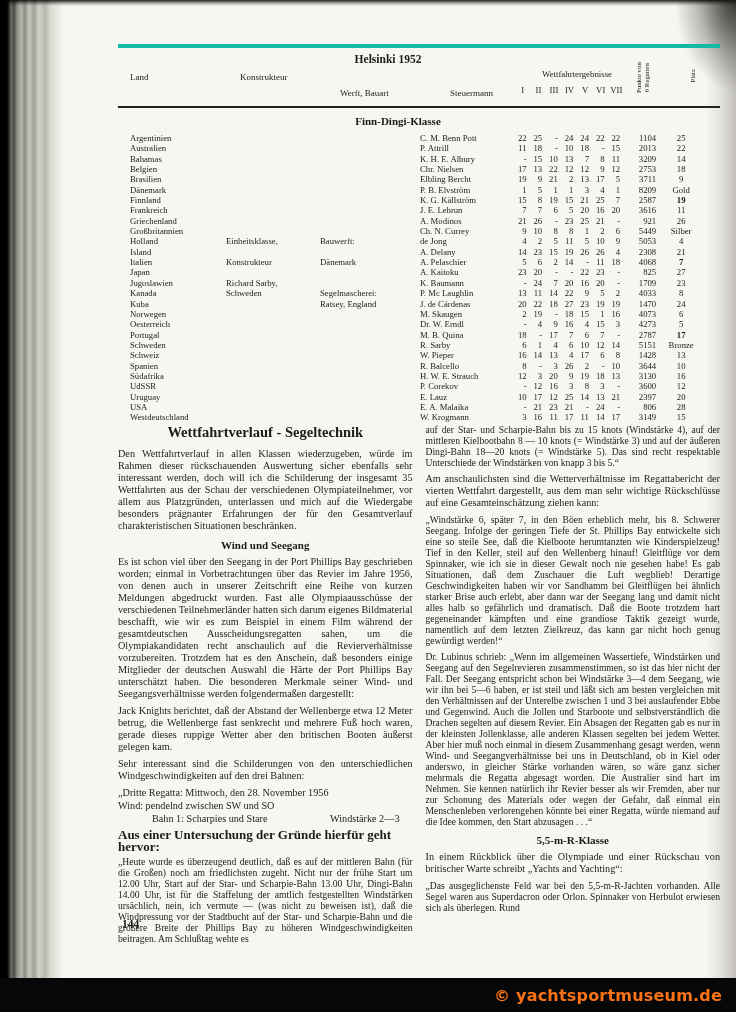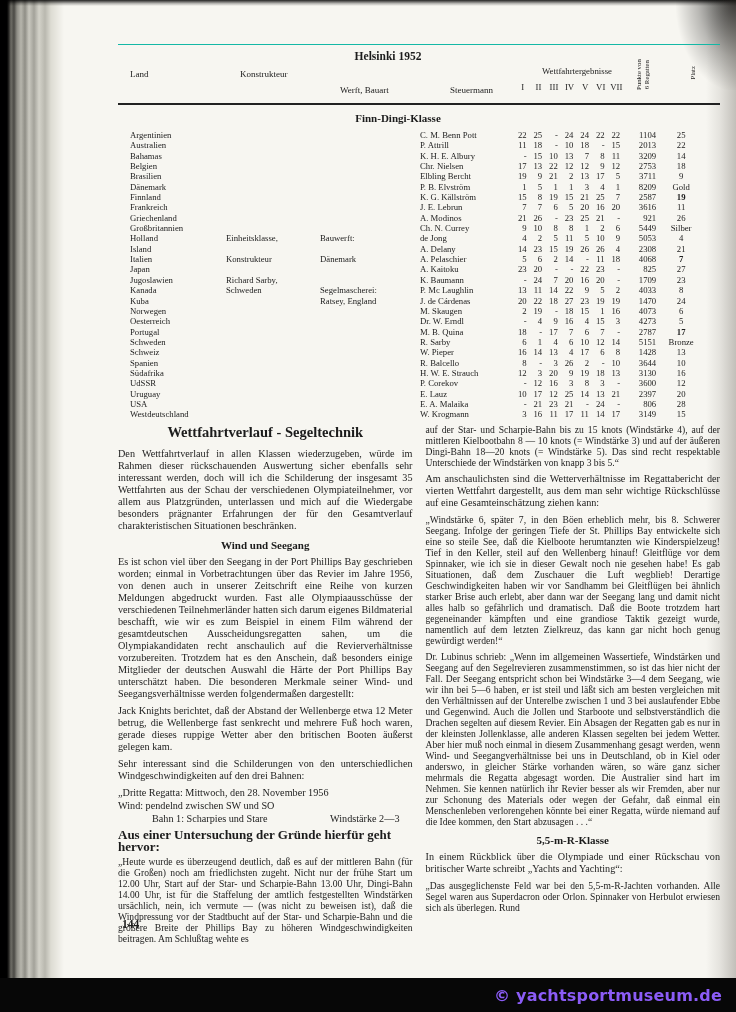--- a/index.html
+++ b/index.html
@@ -11,21 +11,21 @@
       #8e8d85 17px,#b6b5ac 21px,#8f8e86 25px,#c9c8bf 29px,#a3a29a 34px,#d3d2c9 39px,
       #b9b8af 45px,#dddcd3 51px,#e9e8e1 57px,#f7f6f1 64px);}
   #top-edge{position:absolute;left:0;top:0;width:736px;height:6px;
     background:linear-gradient(180deg,rgba(0,0,0,.85),rgba(0,0,0,.25) 60%,rgba(0,0,0,0));}
   #corner-tr{position:absolute;right:0;top:0;width:60px;height:90px;
     background:radial-gradient(ellipse at 100% 0,rgba(0,0,0,.8),rgba(0,0,0,.25) 45%,rgba(0,0,0,0) 72%);}
   #right-shadow{position:absolute;right:0;top:0;width:30px;height:978px;
     background:linear-gradient(270deg,rgba(70,64,56,.30),rgba(70,64,56,.10) 55%,rgba(0,0,0,0));}
   
   #content{position:absolute;left:118px;top:44px;width:602px;}
-  #thead{position:relative;height:58px;border-top:1px solid #14b8a6;border-bottom:2px solid #222;}
+  #thead{position:relative;height:58px;border-top:4px solid #14b8a6;border-bottom:2px solid #222;}
   .hd{position:absolute;font-size:9px;white-space:nowrap;}
   #hd-title{top:5px;left:160px;width:220px;text-align:center;font-weight:bold;font-size:11.5px;}
   #hd-land{top:24px;left:12px;}
   #hd-konstrukteur{top:24px;left:122px;}
   #hd-werft{top:40px;left:216px;margin-left:6px;}
   #hd-steuermann{top:40px;left:332px;}
   #hd-ergebnisse{top:21px;left:400px;width:118px;text-align:center;font-size:8.8px;}
   #hd-numerals{position:absolute;top:37px;left:397px;display:grid;grid-template-columns:repeat(7,15.6px);}
   #hd-numerals span{text-align:center;font-size:8.8px;}
   .rot{position:absolute;font-size:6.8px;line-height:7.6px;white-space:pre;text-align:center;
@@ -49,21 +49,21 @@
   p.noj{text-align:left;margin:1px 0;}
   p.petit{font-size:9.6px;line-height:11px;}
   p.lead{font-weight:bold;font-size:13px;text-align:left;margin:4px 0 3px;}
   .bahn-row{display:grid;grid-template-columns:178px 1fr;margin-left:34px;
             font-size:10.2px;line-height:12.2px;}
   #page-num{position:absolute;left:122px;top:918px;font-weight:bold;font-size:11.5px;}
   
   #wm-bar{position:absolute;left:0;bottom:0;width:736px;height:34px;background:#070707;
           display:flex;align-items:center;justify-content:flex-end;padding-right:14px;
           box-sizing:border-box;}
-  #wm-text{color:#8b5cf6;font-family:"DejaVu Sans","Liberation Sans",sans-serif;
+  #wm-text{color:#f97316;font-family:"DejaVu Sans","Liberation Sans",sans-serif;
            font-weight:bold;font-size:16px;letter-spacing:.2px;}
 </style>
 </head>
 <body>
 
 <div id="page">
   <div id="spine"></div>
   <div id="top-edge"></div>
   <div id="corner-tr"></div>
   <div id="right-shadow"></div>

